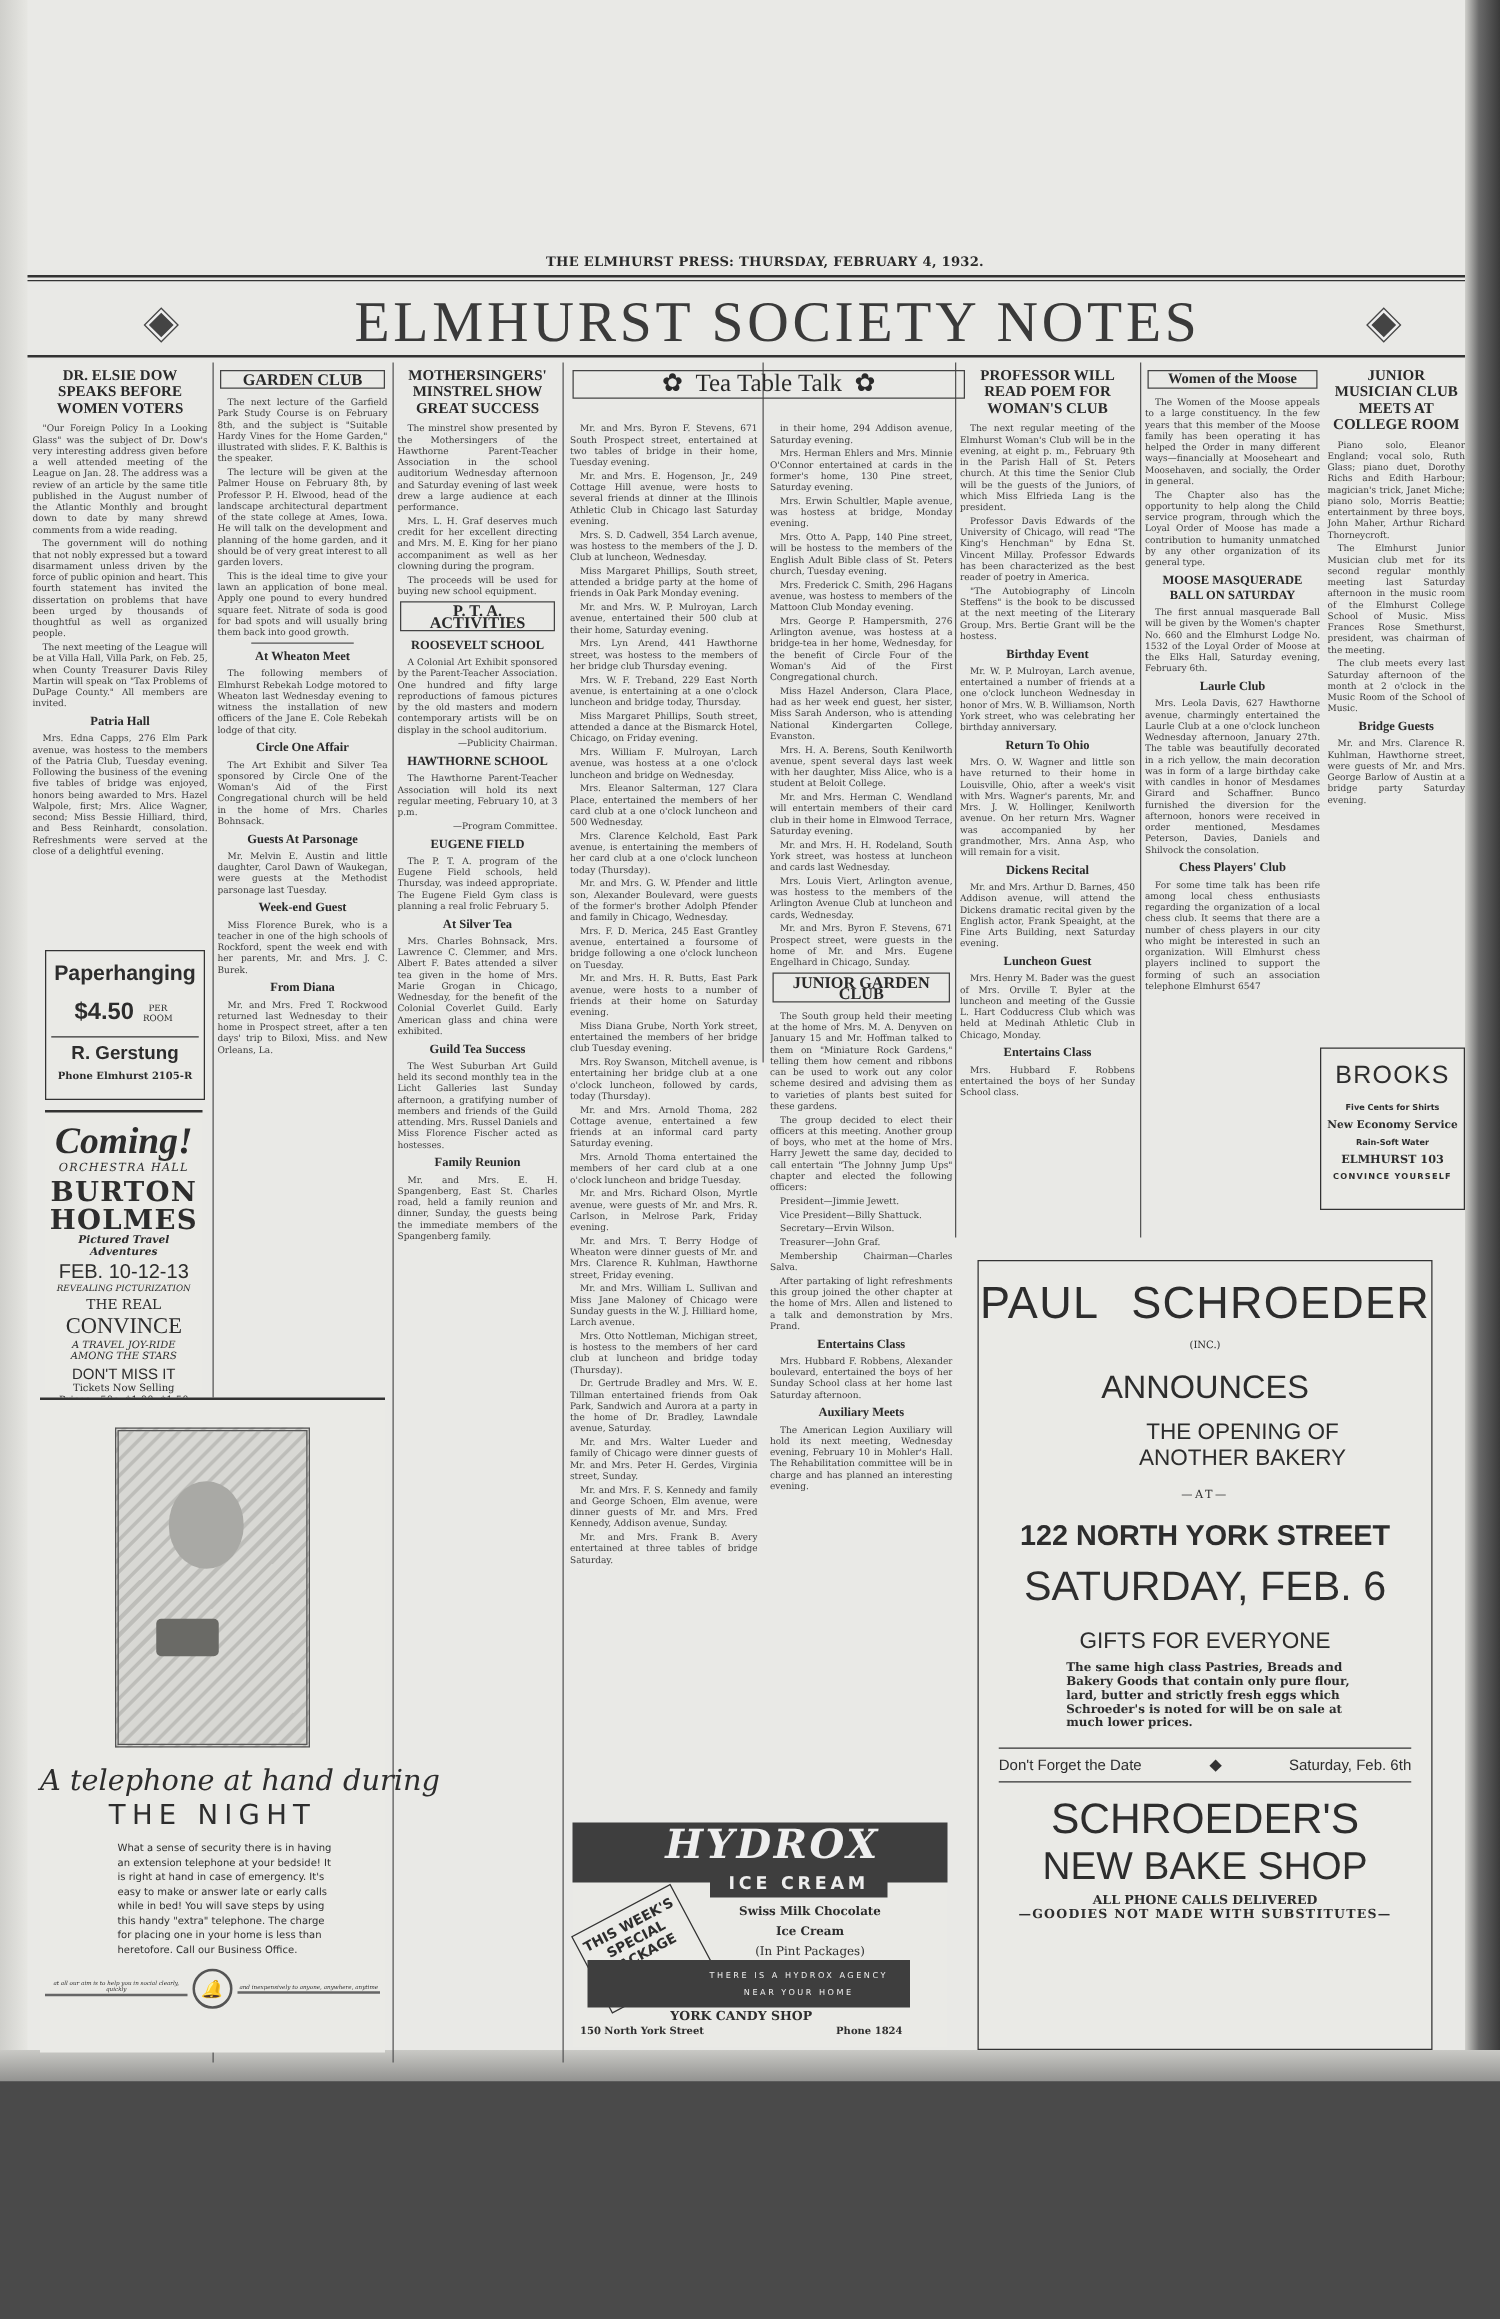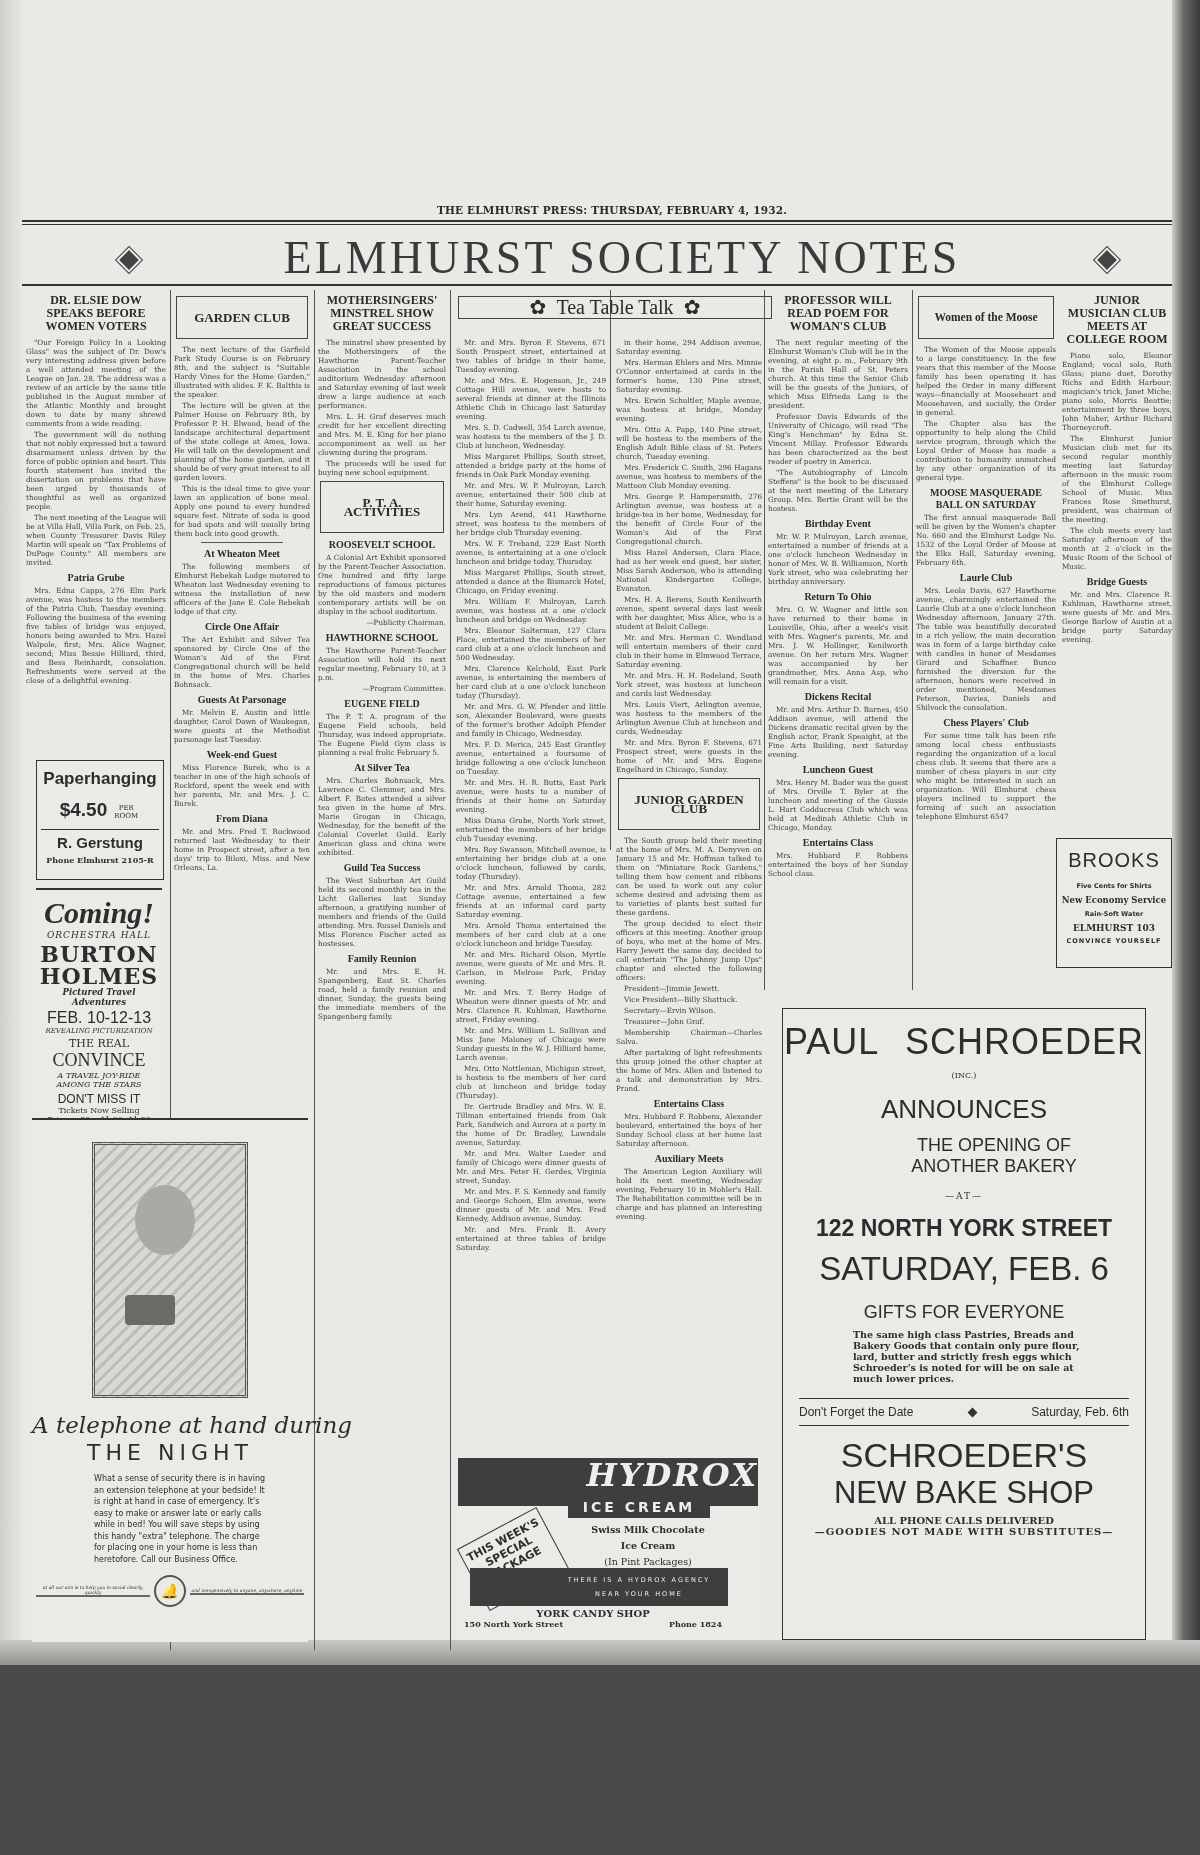--- a/index.html
+++ b/index.html
@@ -11,21 +11,21 @@
   .page{position:absolute;left:22px;top:0;width:1150px;height:1640px;}
   .dateline{position:absolute;left:140px;top:204px;width:900px;text-align:center;font-size:10.5px;font-weight:bold;letter-spacing:0.2px;}
   .rule{position:absolute;height:0;border-top:2px solid #333;}
   .masthead{position:absolute;left:155px;top:232px;width:890px;height:52px;text-align:center;font-size:46px;letter-spacing:3px;line-height:52px;color:#3a3a3a;font-family:"Liberation Serif",serif;}
   .diamond{position:absolute;width:14px;height:14px;background:#444;transform:rotate(45deg);border:2px solid #eee;outline:1px solid #444;}
   .col{position:absolute;top:292px;font-size:7.2px;line-height:9px;text-align:justify;overflow:hidden;color:#3a3a3a;}
   .col p{margin:0 0 2px 0;text-indent:8px;}
   .colrule{position:absolute;top:290px;width:0;border-left:1px solid #555;}
   .hd{font-weight:bold;text-align:center;font-size:12px;line-height:13px;margin:2px 0 5px 0;color:#2a2a2a;font-family:"Liberation Serif",serif;}
   .sub{font-weight:bold;text-align:center;font-size:10px;line-height:12px;margin:5px 0 2px 0;font-family:"Liberation Serif",serif;color:#2a2a2a;}
-  .boxhd{border:1.5px solid #444;margin:4px 2px 6px 2px;padding:16px 2px;text-align:center;font-weight:bold;font-size:13px;font-family:"Liberation Serif",serif;color:#2a2a2a;}
+  .boxhd{border:1.5px solid #444;margin:4px 2px 6px 2px;padding:2px 2px;text-align:center;font-weight:bold;font-size:13px;font-family:"Liberation Serif",serif;color:#2a2a2a;}
   .sep{border-top:1px solid #555;width:60%;margin:4px auto;}
   .ad{position:absolute;border:1.5px solid #333;background:#eaeae6;text-align:center;color:#2d2d2d;}
   .sans{font-family:"DejaVu Sans",sans-serif;}
   .lib{font-family:"Liberation Sans",sans-serif;}
   .dark-band{background:#3e3e3e;color:#eee;}
 </style>
 </head>
 <body>
 
 <div class="scan-edge-left"></div>
@@ -49,21 +49,21 @@
   <div class="colrule" style="left:428px;height:1360px;"></div>
   <div class="colrule" style="left:588px;height:560px;"></div>
   <div class="colrule" style="left:742px;height:700px;"></div>
   <div class="colrule" style="left:890px;height:700px;"></div>
 
   <div class="col" style="left:4px;width:140px;height:395px;">
     <div class="hd">DR. ELSIE DOW SPEAKS BEFORE WOMEN VOTERS</div>
     <p>"Our Foreign Policy In a Looking Glass" was the subject of Dr. Dow's very interesting address given before a well attended meeting of the League on Jan. 28. The address was a review of an article by the same title published in the August number of the Atlantic Monthly and brought down to date by many shrewd comments from a wide reading.</p>
     <p>The government will do nothing that not nobly expressed but a toward disarmament unless driven by the force of public opinion and heart. This fourth statement has invited the dissertation on problems that have been urged by thousands of thoughtful as well as organized people.</p>
     <p>The next meeting of the League will be at Villa Hall, Villa Park, on Feb. 25, when County Treasurer Davis Riley Martin will speak on "Tax Problems of DuPage County." All members are invited.</p>
-    <div class="sub">Patria Grube</div>
+    <div class="sub">Patria Hall</div>
     <p>Mrs. Edna Capps, 276 Elm Park avenue, was hostess to the members of the Patria Club, Tuesday evening. Following the business of the evening five tables of bridge was enjoyed, honors being awarded to Mrs. Hazel Walpole, first; Mrs. Alice Wagner, second; Miss Bessie Hilliard, third, and Bess Reinhardt, consolation. Refreshments were served at the close of a delightful evening.</p>
   </div>
 
   <div class="ad" style="left:14px;top:760px;width:126px;height:118px;">
     <div style="font-family:'Liberation Sans',sans-serif;font-weight:bold;font-size:17px;margin-top:8px;">Paperhanging</div>
     <div style="margin-top:10px;">
       <span style="font-family:'Liberation Sans',sans-serif;font-weight:bold;font-size:19px;">$4.50</span>
       <span style="font-size:7px;display:inline-block;width:28px;vertical-align:middle;">PER ROOM</span>
     </div>
     <div style="border-top:1px solid #333;margin:8px 4px 4px 4px;"></div>
@@ -199,21 +199,21 @@
     <p>Membership Chairman—Charles Salva.</p>
     <p>After partaking of light refreshments this group joined the other chapter at the home of Mrs. Allen and listened to a talk and demonstration by Mrs. Prand.</p>
     <div class="sub">Entertains Class</div>
     <p>Mrs. Hubbard F. Robbens, Alexander boulevard, entertained the boys of her Sunday School class at her home last Saturday afternoon.</p>
     <div class="sub">Auxiliary Meets</div>
     <p>The American Legion Auxiliary will hold its next meeting, Wednesday evening, February 10 in Mohler's Hall. The Rehabilitation committee will be in charge and has planned an interesting evening.</p>
   </div>
 
   <div class="ad" style="left:436px;top:1458px;width:300px;height:180px;border:none;">
     <div class="dark-band" style="position:absolute;left:0;top:0;width:300px;height:48px;">
-      <div style="font-family:'DejaVu Serif',serif;font-style:italic;font-weight:bold;font-size:32px;line-height:34px;text-align:right;padding-left:20px;letter-spacing:2px;">HYDROX</div>
+      <div style="font-family:'DejaVu Serif',serif;font-style:italic;font-weight:bold;font-size:32px;line-height:34px;text-align:center;padding-left:20px;letter-spacing:2px;">HYDROX</div>
     </div>
     <div class="dark-band" style="position:absolute;left:110px;top:38px;width:142px;height:22px;font-family:'DejaVu Sans',sans-serif;font-weight:bold;font-size:14px;letter-spacing:3px;line-height:22px;">ICE CREAM</div>
     <div style="position:absolute;left:10px;top:66px;width:90px;height:70px;background:#ebebe7;border:1.5px solid #333;transform:rotate(-28deg);font-family:'DejaVu Sans',sans-serif;font-weight:bold;font-size:11px;line-height:13px;padding-top:6px;box-sizing:border-box;">THIS WEEK'S SPECIAL PACKAGE</div>
     <div style="position:absolute;left:110px;top:64px;width:160px;font-size:9.5px;font-weight:bold;line-height:16px;">
       <div>Swiss Milk Chocolate</div>
       <div>Ice Cream</div>
       <div style="font-weight:normal;">(In Pint Packages)</div>
     </div>
     <div class="dark-band" style="position:absolute;left:12px;top:110px;width:258px;height:38px;font-family:'DejaVu Sans',sans-serif;font-size:6.5px;letter-spacing:2px;line-height:14px;padding-top:5px;box-sizing:border-box;">
       <div style="padding-left:80px;">THERE IS A HYDROX AGENCY</div>

